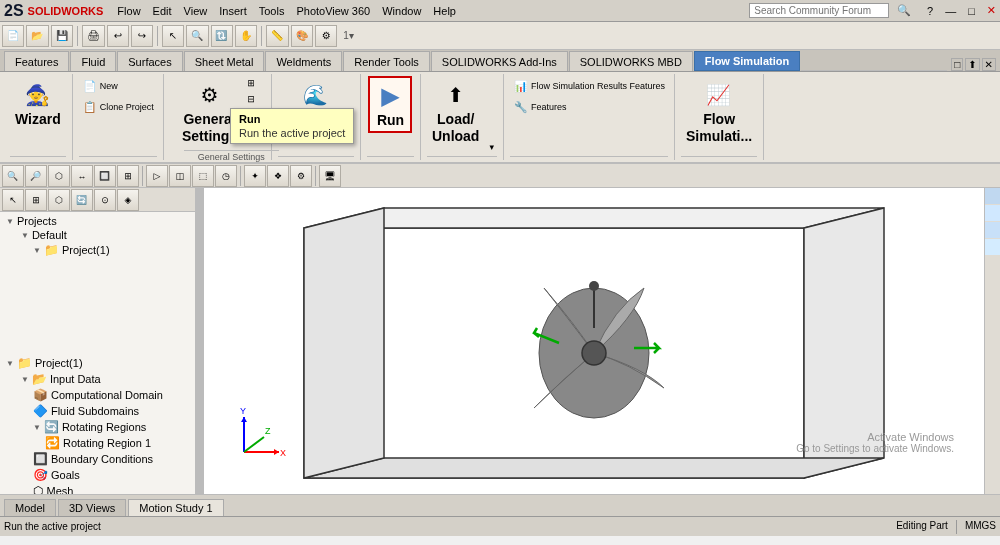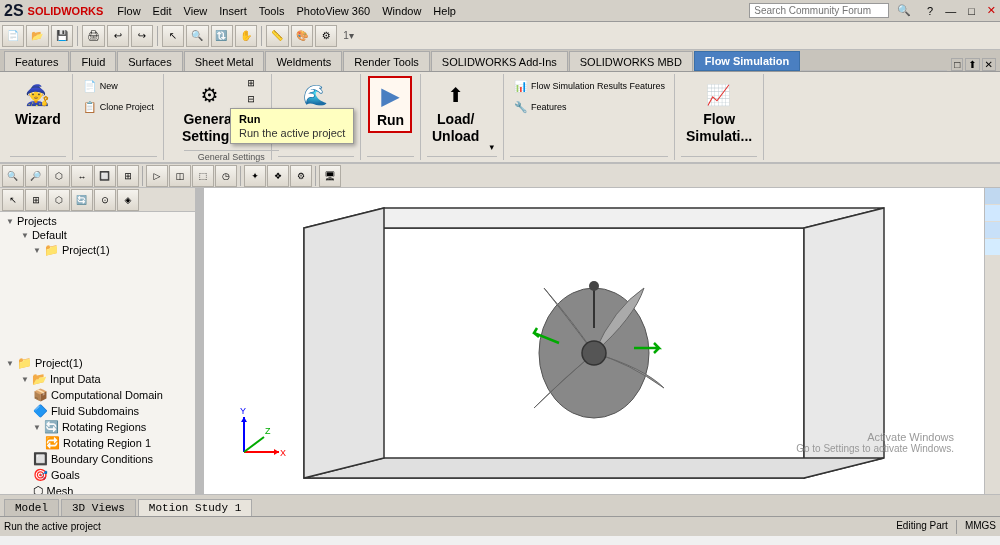--- a/index.html
+++ b/index.html
@@ -72,21 +72,21 @@
     .right-panel { width: 16px; background: #e0dcd4; border-left: 1px solid #bbb; display: flex; flex-direction: column; }
 
     
     .status-bar { background: #d4d0c8; height: 20px; display: flex; align-items: center; padding: 0 4px; border-top: 1px solid #999; font-size: 10px; }
     .status-left { flex: 1; }
     .status-right { display: flex; gap: 8px; }
     .status-sep { width: 1px; background: #999; height: 14px; }
 
     
     .bottom-tabs { background: #d4d0c8; height: 22px; display: flex; align-items: flex-end; border-top: 1px solid #bbb; padding-left: 4px; }
-    .bottom-tab { padding: 2px 10px; cursor: pointer; font-size: 11px; background: #c8c4bc; border: 1px solid #aaa; border-bottom: none; margin-right: 2px; font-family: Liberation Mono, monospace; }
+    .bottom-tab { padding: 2px 10px; cursor: pointer; font-size: 11px; background: #c8c4bc; border: 1px solid #aaa; border-bottom: none; margin-right: 2px; }
     .bottom-tab.active { background: #e8e4dc; }
 
     
     .activate-watermark { position: absolute; bottom: 40px; right: 30px; text-align: right; color: #999; font-size: 11px; }
 
     
     .axes { position: absolute; bottom: 30px; left: 30px; }
 
     
     svg.wireframe { position: absolute; top: 0; left: 0; }

